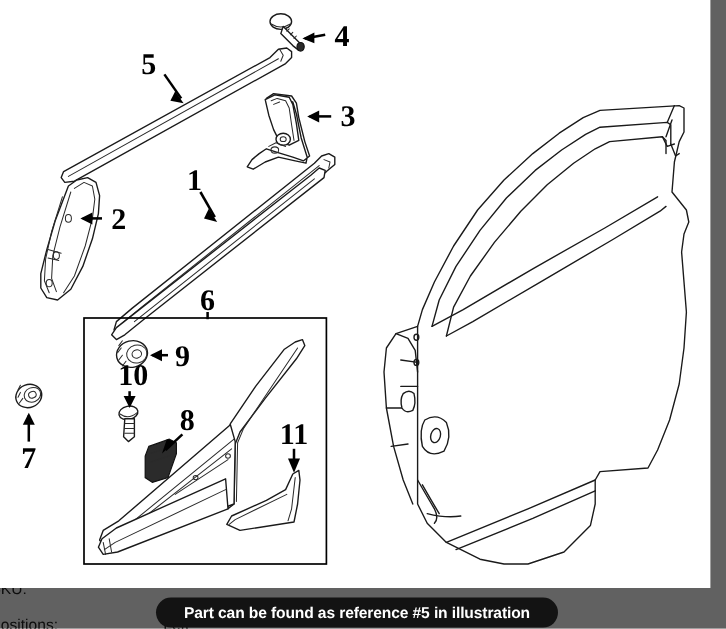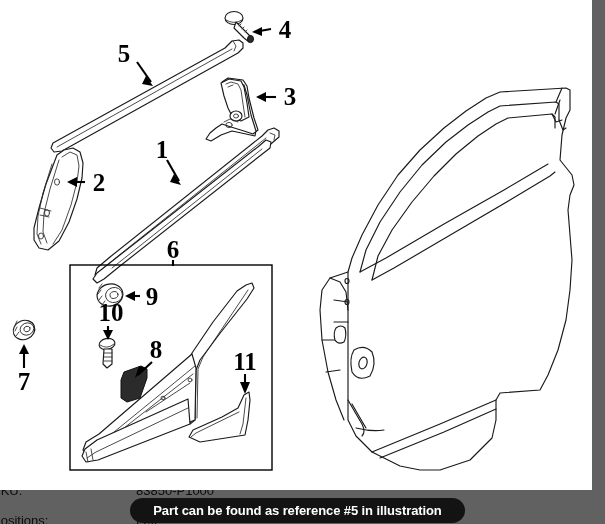--- a/index.html
+++ b/index.html
@@ -130,21 +130,20 @@
   }
 </style>
 </head>
 <body>
 
 <div id="page-background"></div>
 
 <div id="spec-rows">
   <div class="spec-row" style="top:0px;">
     <span class="spec-label">SKU:</span>
-    <span class="spec-value">83850-P1000</span>
   </div>
   <div class="spec-row" style="top:30px;">
     <span class="spec-label">Positions:</span>
     <span class="spec-value">Left</span>
   </div>
 </div>
 
 <div id="dim-overlay"></div>
 
 <div id="illustration-card" class="raised">

